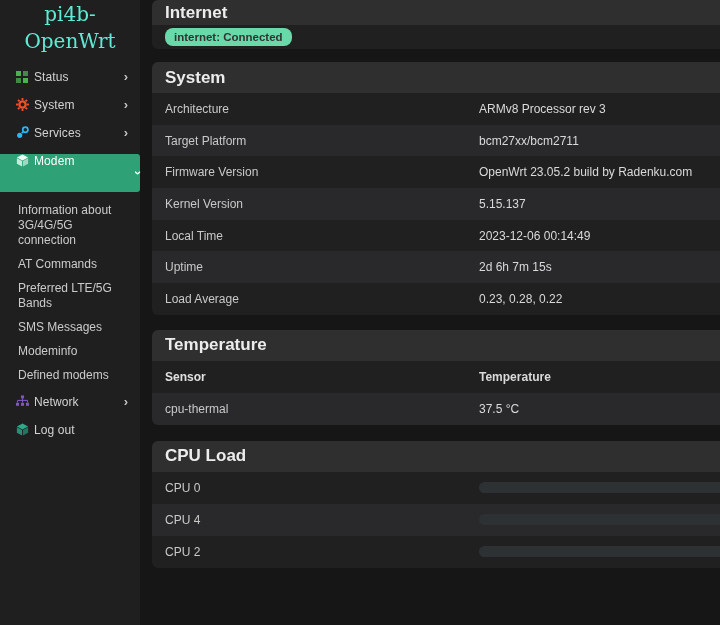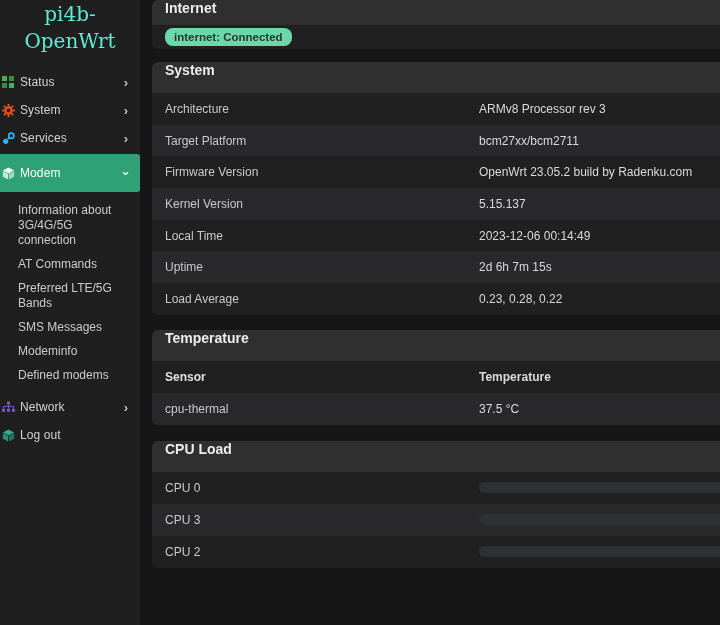--- a/index.html
+++ b/index.html
@@ -6,36 +6,36 @@
   body{
     width:720px;height:625px;position:relative;overflow:hidden;
     background:#161616;font-family:"Liberation Sans",sans-serif;
     -webkit-font-smoothing:antialiased;
   }
   
   .sidebar{position:absolute;left:0;top:0;width:140px;height:625px;background:#1f1f1f;}
   .brand{font-family:"DejaVu Serif",serif;color:#5eead4;font-size:20px;line-height:27px;
          text-align:center;padding-top:1px;}
   .nav{margin-top:15px;}
-  .nav-item{display:flex;align-items:center;height:24px;margin-bottom:4px;
-            padding-left:1px;padding-right:12px;color:#d2d2d2;font-size:12px;cursor:pointer;}
+  .nav-item{display:flex;height:24px;margin-bottom:4px;
+            padding-left:15px;padding-right:12px;color:#d2d2d2;font-size:12px;cursor:pointer;}
   .nav-item .icon{width:14px;height:13px;margin-right:5px;display:flex;align-items:center;justify-content:center;flex:none;}
   .nav-item .lbl{flex:1;letter-spacing:.1px;}
   .chev{color:#c4c4c4;font-weight:bold;font-size:13px;line-height:1;}
   .chev.down{transform:rotate(90deg);}
   .chev.none{visibility:hidden;}
   .nav-item.selected{background:#2fa177;color:#ffffff;height:38px;border-radius:0 3px 3px 0;}
   .nav-item.selected .chev{color:#eafff6;}
   .submenu{padding:7px 6px 3px 18px;}
   .submenu-item{color:#cbcbcb;font-size:12px;line-height:15px;margin-bottom:9px;cursor:pointer;}
   
   .main{position:absolute;left:152px;top:0;right:0;}
   .card{border-radius:6px 0 0 6px;overflow:hidden;}
-  .card-header{background:#2f2f2f;height:31px;display:flex;align-items:flex-start;
-               padding-left:13px;color:#ececec;font-weight:bold;font-size:14px;}
+  .card-header{background:#2f2f2f;height:31px;display:flex;align-items:center;
+               padding-left:13px;color:#ececec;font-weight:bold;font-size:17px;}
   .card.internet .card-header{height:25px;}
   .card.internet{margin-bottom:13px;}
   .card.system{margin-bottom:15px;}
   .card.temperature{margin-bottom:16px;}
   .badge-row{height:24px;background:#202020;display:flex;align-items:center;padding-left:13px;}
   .badge{background:#69d9a9;color:#333333;font-size:11.5px;font-weight:bold;
          padding:3px 9px;border-radius:8px;line-height:1.1;}
   .row{position:relative;height:31.7px;display:flex;align-items:center;
        padding-left:13px;font-size:12px;color:#c9c9c9;}
   .row.dark{background:#202020;}
@@ -225,21 +225,21 @@
   <section class="card cpu">
     <div class="card-header">
       <span>CPU Load</span>
     </div>
     <div id="cpu-rows">
         <div class="row cpu-row dark">
           <span>CPU 0</span>
           <span class="bar-track"><span class="bar-fill" style="width:12.4%"></span></span>
         </div>
         <div class="row cpu-row light">
-          <span>CPU 3</span>
+          <span>CPU 4</span>
           <span class="bar-track"><span class="bar-fill" style="width:38.2%"></span></span>
         </div>
         <div class="row cpu-row dark">
           <span>CPU 2</span>
           <span class="bar-track"><span class="bar-fill" style="width:17.8%"></span></span>
         </div>
       </div>
   </section>
 
 </main>

